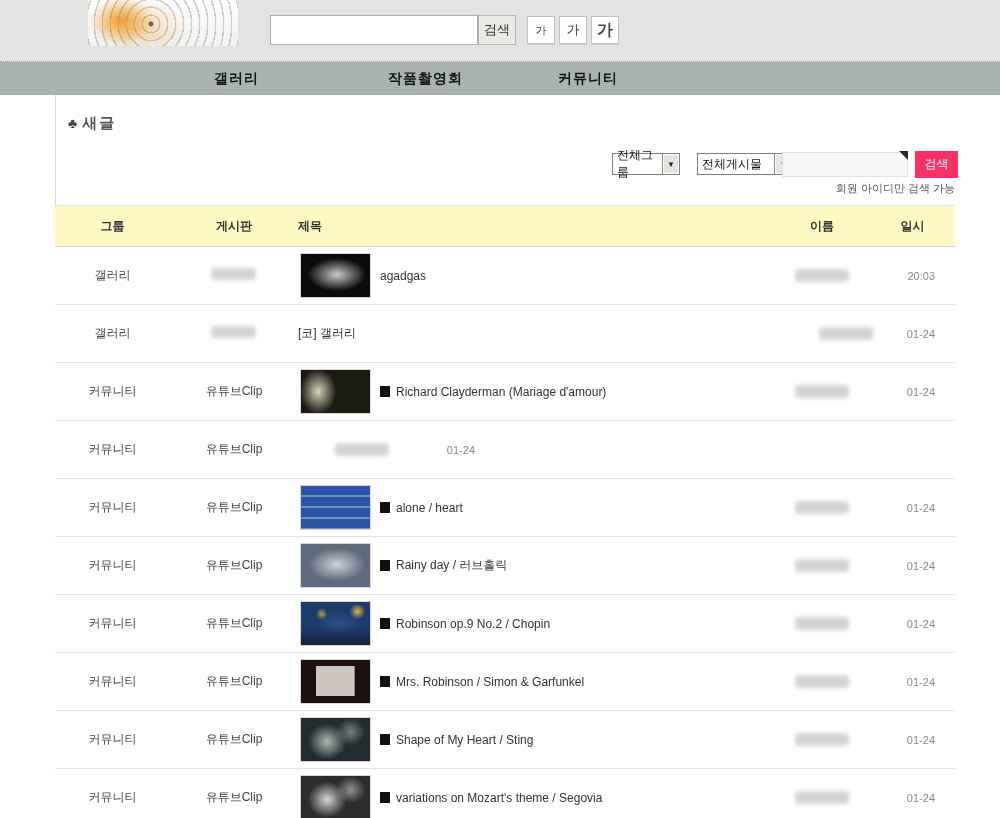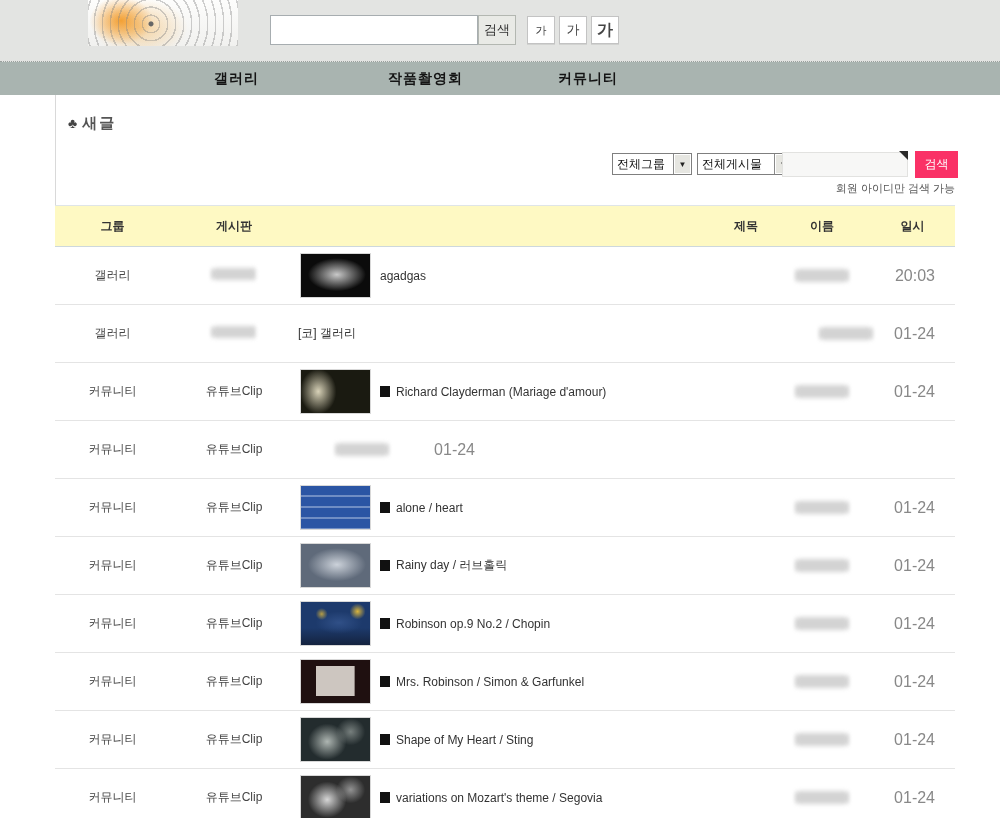--- a/index.html
+++ b/index.html
@@ -39,21 +39,21 @@
   .page-title{position:absolute;left:68px;top:114px;font-size:15px;font-weight:bold;
     color:#555;letter-spacing:2px;}
   .page-title .club{color:#444;font-size:14px;margin-right:5px;letter-spacing:0;}
   
   .sel{position:absolute;top:153px;height:22px;box-sizing:border-box;border:1px solid #7f7f7f;
     background:#fff;display:flex;align-items:center;font-size:12px;color:#111;
     padding-left:4px;cursor:pointer;}
   .sel .arrow-btn{margin-left:auto;width:17px;align-self:stretch;background:#e6e6e1;
     border-left:1px solid #8a8a8a;box-shadow:inset 0 0 0 1px #fff;
     display:flex;align-items:center;justify-content:center;font-size:8px;color:#222;}
-  .sel-group{left:612px;width:80px;}
+  .sel-group{left:612px;width:68px;}
   .sel-board{left:697px;width:96px;}
   .kw-input{position:absolute;left:782px;top:152px;width:126px;height:25px;box-sizing:border-box;
     background:#f7f7f6;border:1px solid #e2e2e0;outline:none;padding:0 5px;font-size:12px;}
   .corner-tri{position:absolute;left:899px;top:151px;width:0;height:0;
     border-top:9px solid #2a2a2a;border-left:9px solid transparent;}
   .btn-search{position:absolute;left:915px;top:151px;width:43px;height:27px;border:none;
     background:#fa3166;color:#fff;font-size:12px;cursor:pointer;font-family:inherit;padding:0;}
   .hint{position:absolute;left:755px;top:181px;width:200px;text-align:right;
     font-size:11px;color:#555;}
   
@@ -67,21 +67,21 @@
   .c-title{width:460px;}
   .c-name{width:128px;text-align:center;}
   .c-date{width:69px;text-align:right;padding-right:20px;}
   .t-row{display:flex;align-items:center;height:57px;border-bottom:1px solid #e4e4e4;
     font-size:12px;color:#444;background:#fff;}
   .t-row .c-title{display:flex;align-items:center;}
   .thumb{width:71px;height:45px;flex:0 0 71px;margin-left:2px;margin-right:9px;
     border:1px solid #d8d8d8;box-sizing:border-box;cursor:pointer;}
   .marker{display:inline-block;width:10px;height:11px;background:#111;margin-right:6px;flex:0 0 10px;}
   .title-text{color:#333;text-decoration:none;cursor:pointer;white-space:nowrap;}
-  .t-row .c-date{font-size:16px;color:#888;}
+  .t-row .c-date{font-size:11px;color:#888;}
   .c-name{display:flex;align-items:center;justify-content:center;gap:4px;}
   .redact{display:inline-block;width:52px;height:13px;border-radius:3px;
     background:repeating-linear-gradient(90deg,#8a8a8a 0 2px,#ececec 2px 5px);
     filter:blur(2.2px);opacity:.75;}
   .redact.sm{width:44px;height:12px;}
   .avatar{width:44px;height:54px;overflow:hidden;position:relative;flex:0 0 44px;}
   .avatar::before{content:"";position:absolute;inset:-5px;filter:blur(3px);
     background:
       radial-gradient(circle 16px at 50% 66%, #c79a7c 0 40%, transparent 75%),
       radial-gradient(ellipse 60% 45% at 50% 22%, #2d1f18 0 50%, transparent 80%),
@@ -126,21 +126,21 @@
 </div>
 <input class="kw-input" type="text" value="" style="">
 <div class="corner-tri"></div>
 <button class="btn-search" style="background: rgb(250, 49, 102);">검색</button>
 <div class="hint">회원 아이디만 검색 가능</div>
 
 <div class="board-table">
   <div class="t-head" style="background: #fef9c3;">
     <div class="cell c-group">그룹</div>
     <div class="cell c-board">게시판</div>
-    <div class="cell c-title" style="text-align:right;display:block;">제목</div>
+    <div class="cell c-title" style="text-align:left;display:block;">제목</div>
     <div class="cell c-name">이름</div>
     <div class="cell c-date" style="text-align:center;padding-right:16px;">일시</div>
   </div>
   <div id="table-body">
   <div class="t-row">
     <div class="cell c-group">갤러리</div>
     <div class="cell c-board"><span class="redact sm"></span></div>
     <div class="cell c-title">
       <span class="thumb" style="background: radial-gradient(60% 55% at 52% 48%, rgb(201, 201, 201), transparent 70%), rgb(11, 11, 11);"></span>
 

